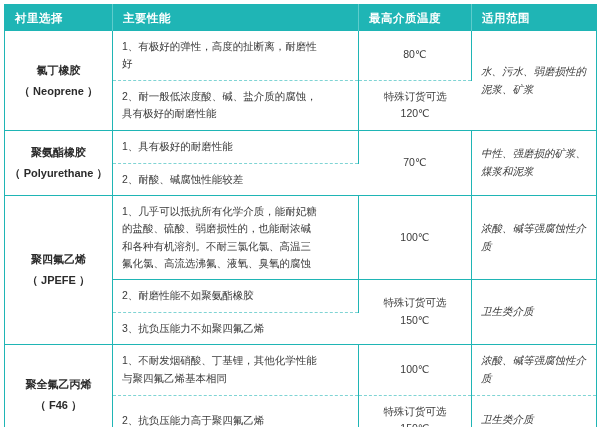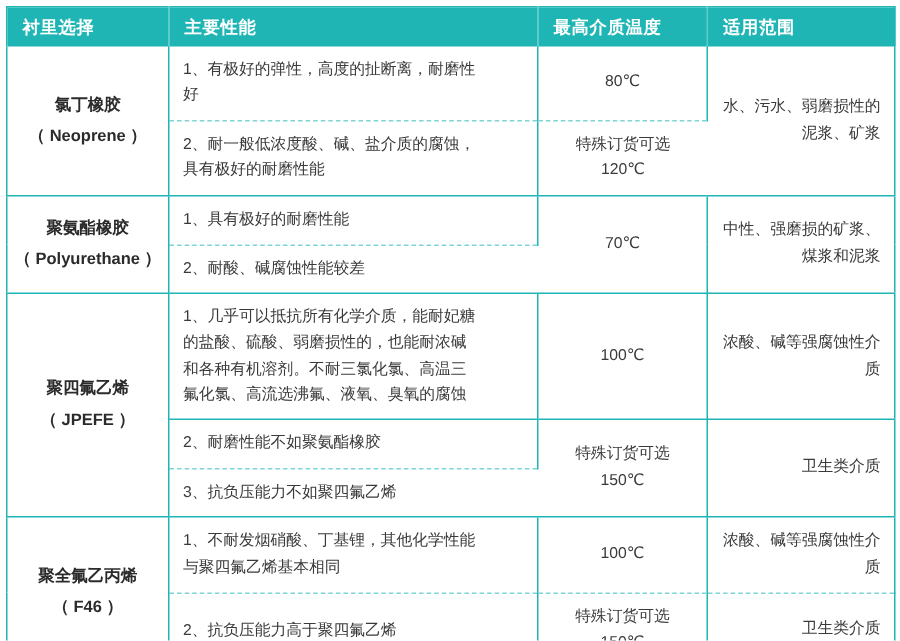--- a/index.html
+++ b/index.html
@@ -67,22 +67,23 @@
   td.perf {
     text-align: left;
     margin-top: 11px;
   }
   td.temp {
     text-align: center;
     line-height: 1.7;
     margin-top: 43px;
   }
   td.scope {
-    text-align: right;
+    text-align: left;
     line-height: 1.7;
+    font-style: italic;
   }
   .dashed-bottom {
     border-bottom: 1px dashed #7fd4d4 !important;
   }
   .line { display: block; }
 </style>
 </head>
 <body>
 
 <div class="table-wrap">

